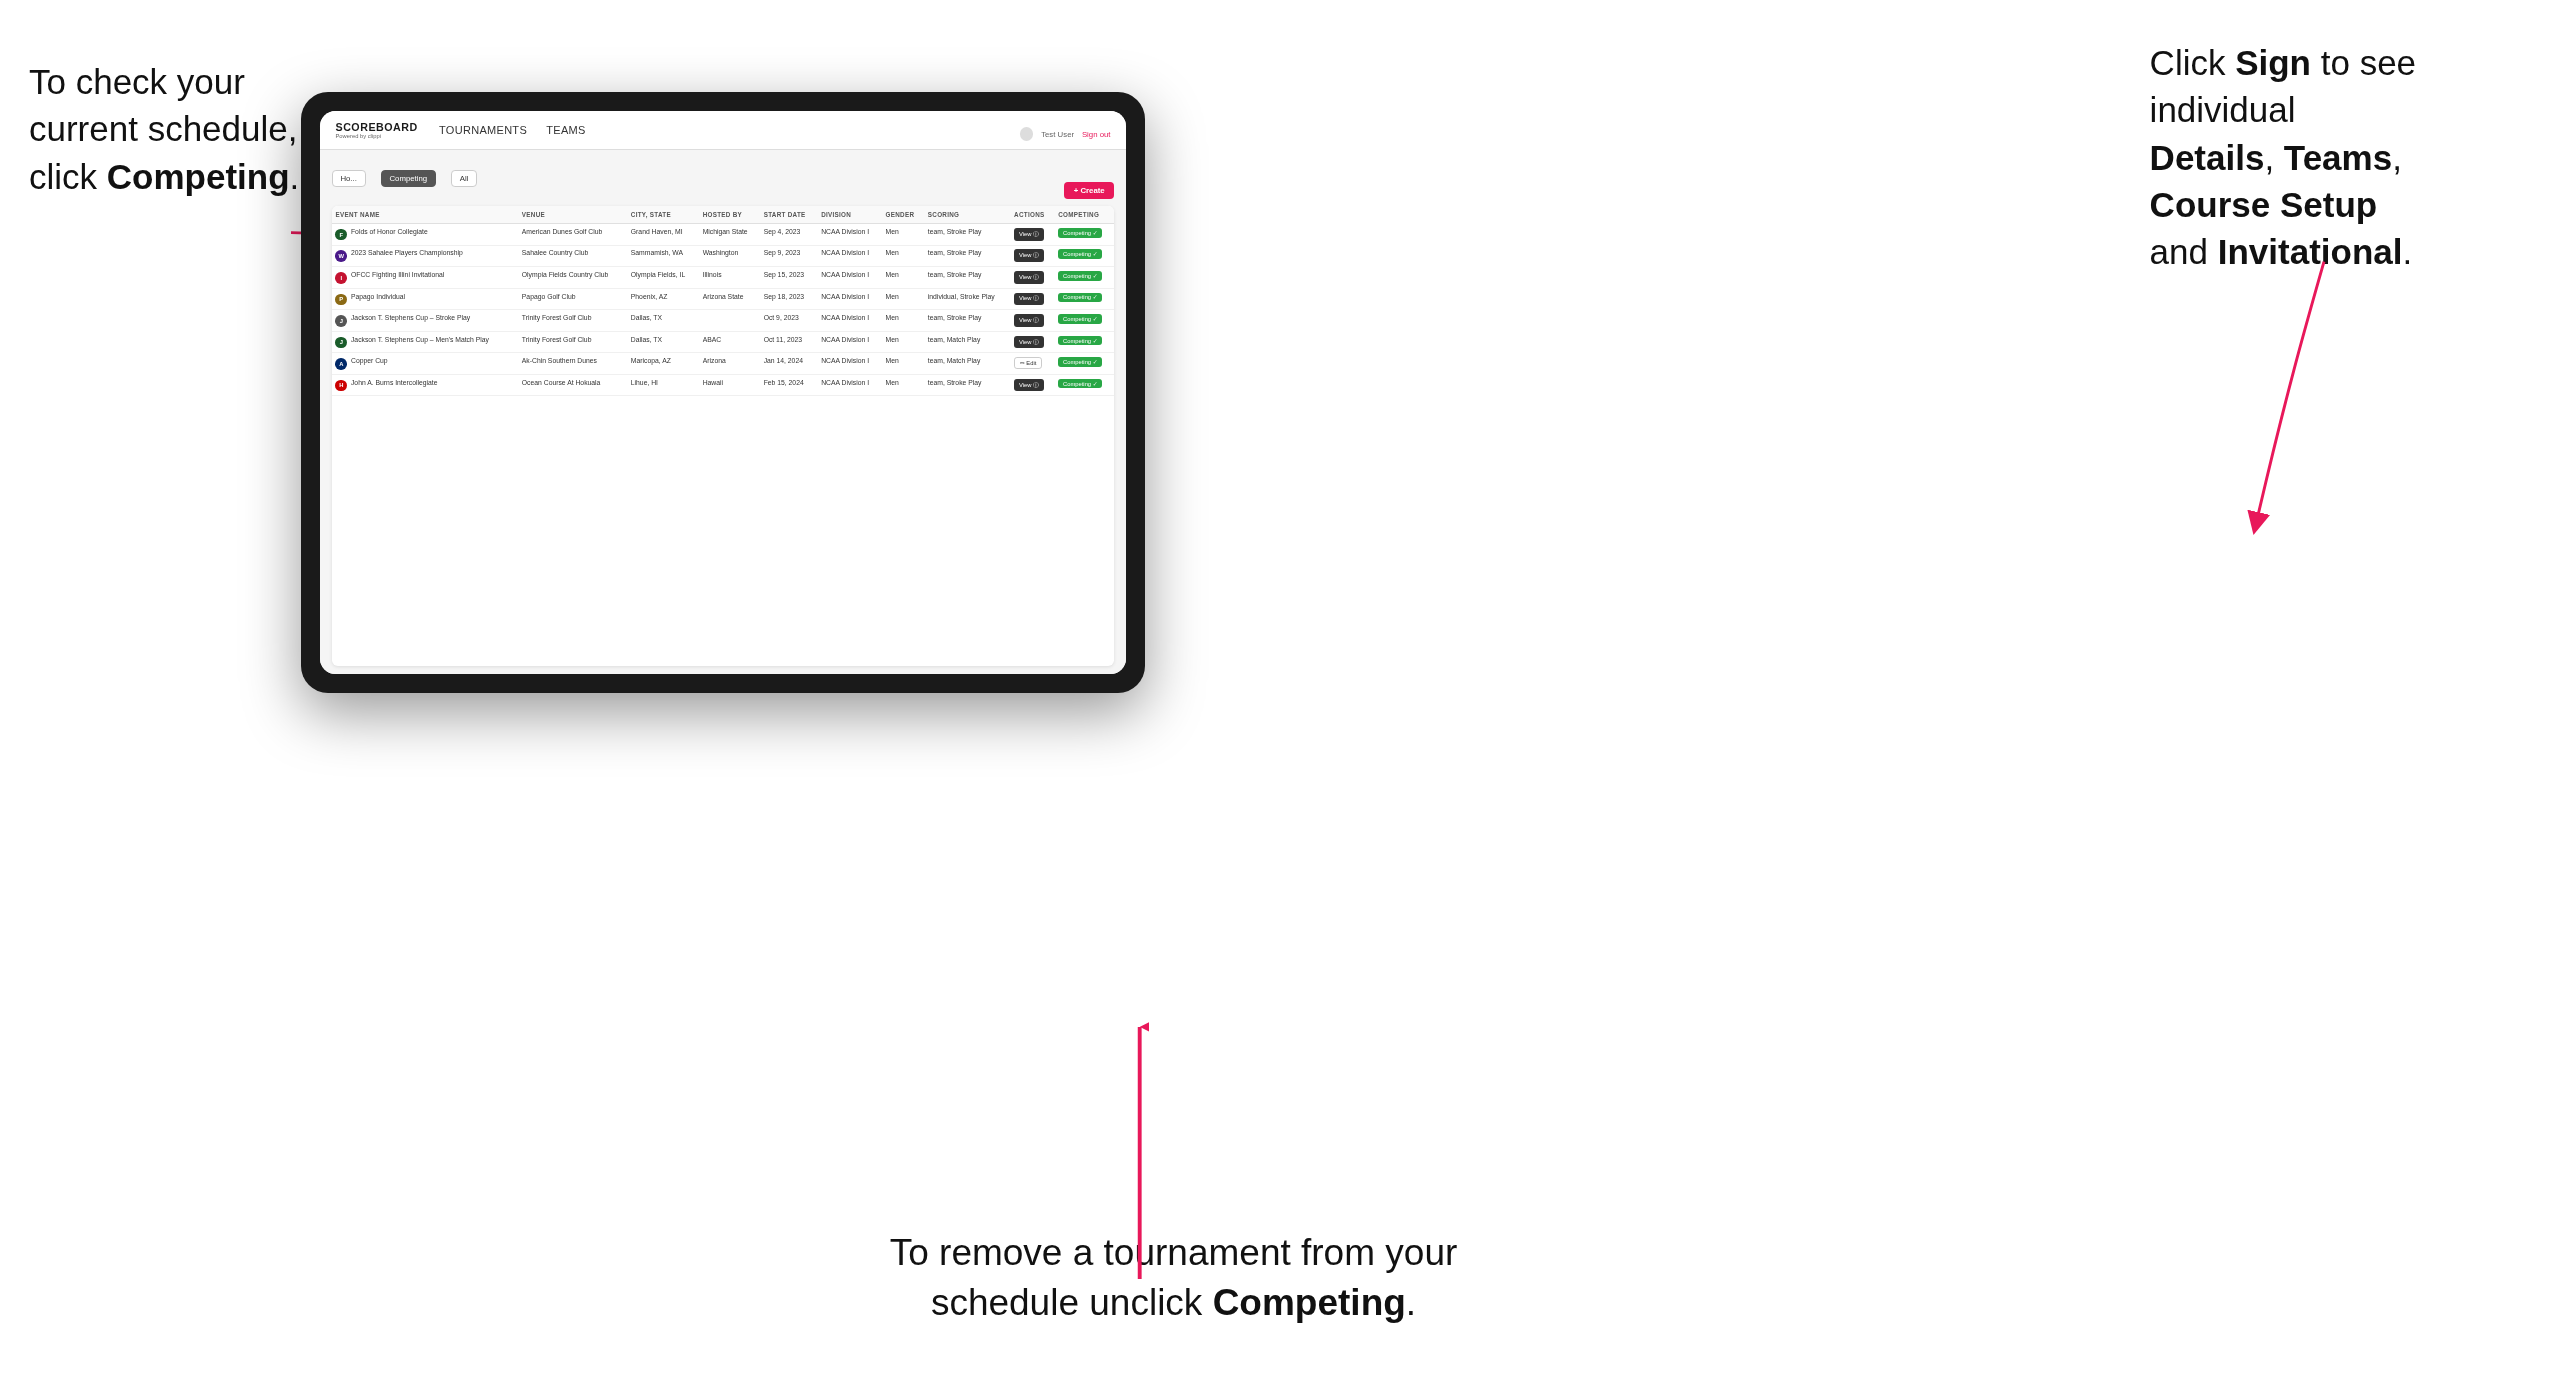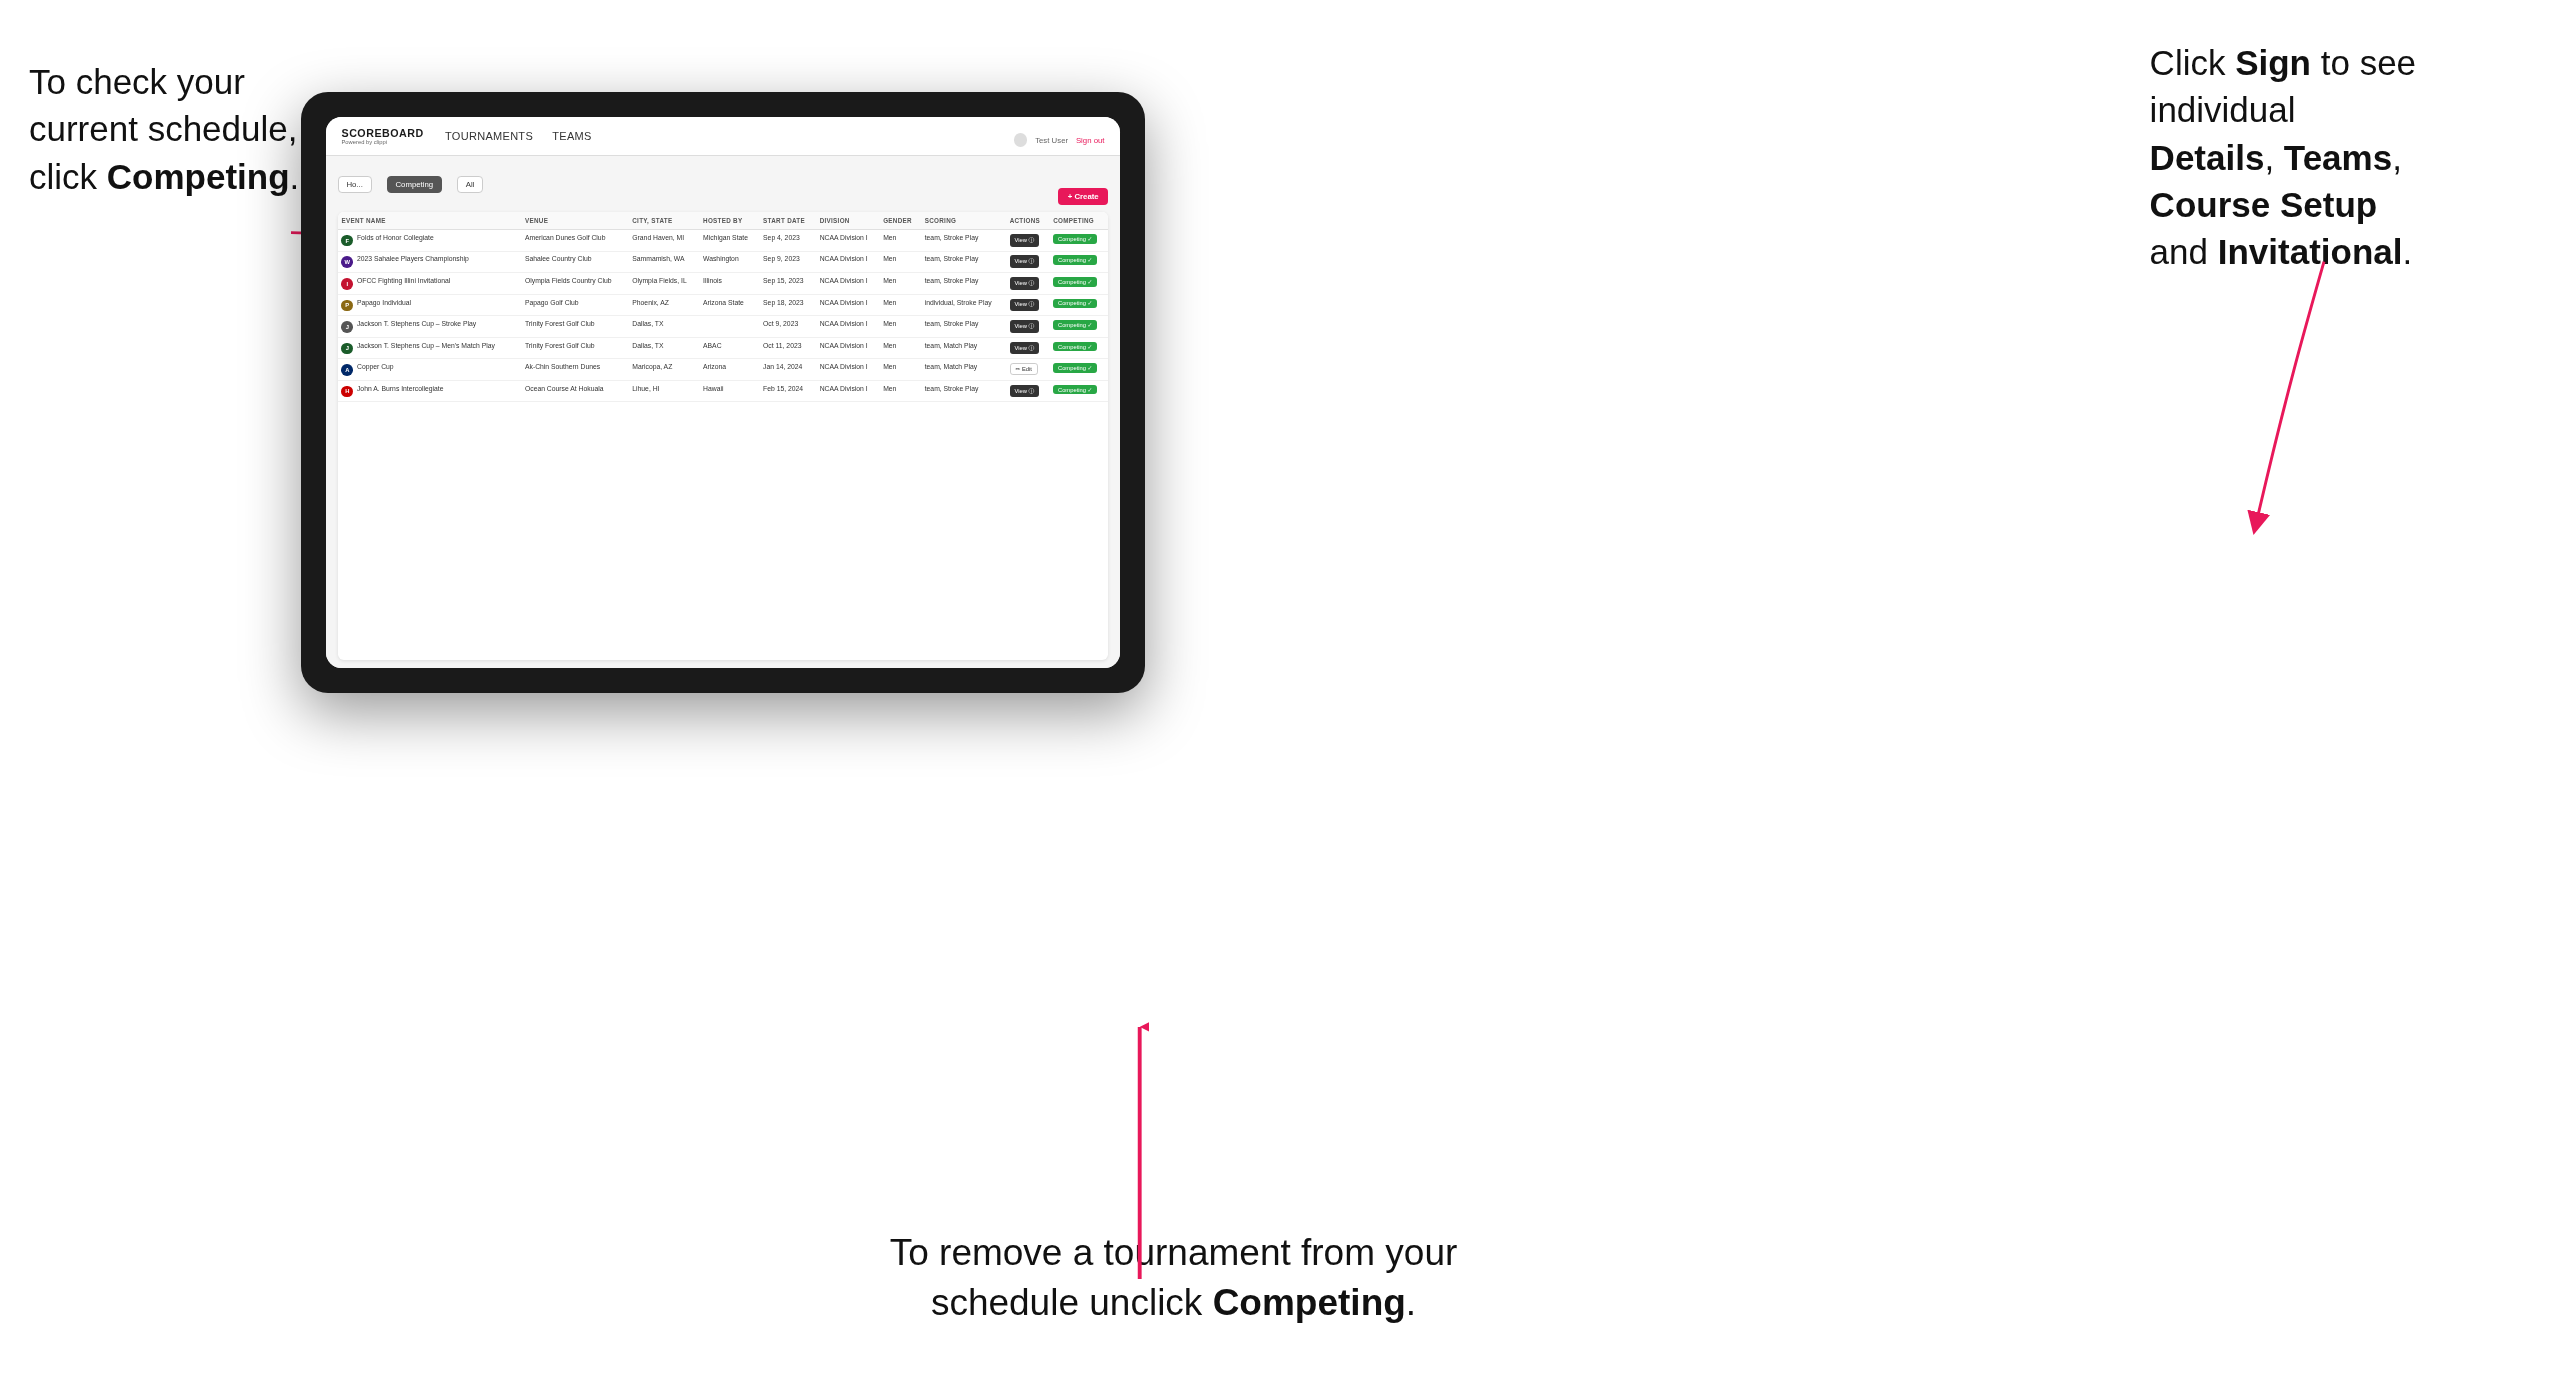--- a/index.html
+++ b/index.html
@@ -43,21 +43,21 @@
     
     .tablet {
       position: absolute;
       top: 92px;
       left: 301px;
       width: 844px;
       height: 601px;
       background: #1a1a1a;
       border-radius: 27px;
       box-shadow: 0 19.4px 58px rgba(0,0,0,0.4);
-      padding: 25px;
+      padding: 19px;
     }
     .tablet-screen {
       width: 100%;
       height: 100%;
       background: #f5f5f5;
       border-radius: 15.5px;
       overflow: hidden;
       display: flex;
       flex-direction: column;
     }

